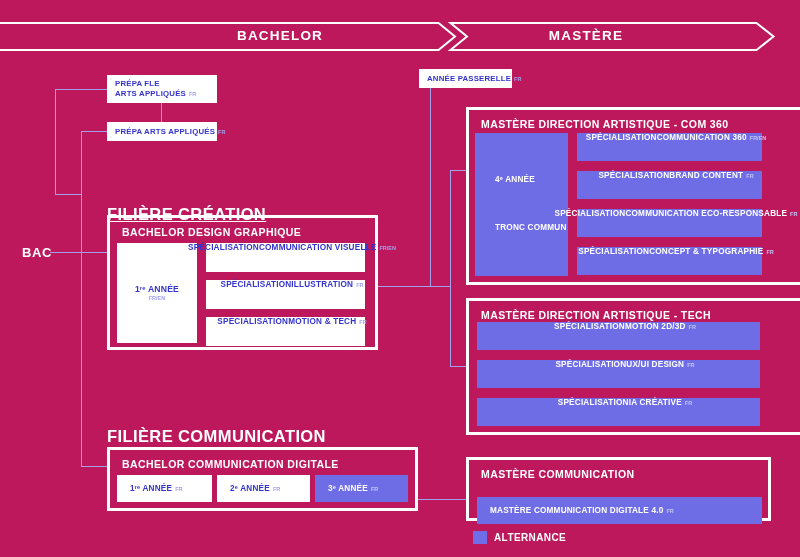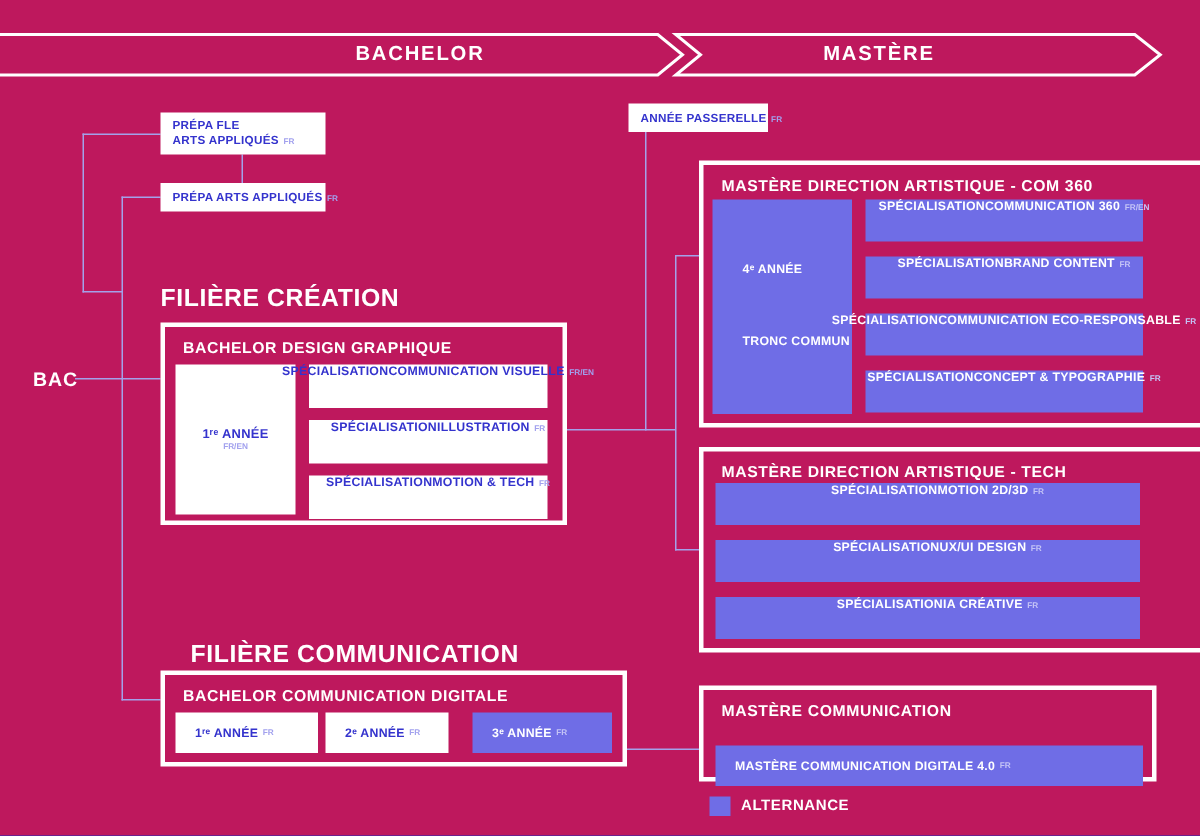--- a/index.html
+++ b/index.html
@@ -104,21 +104,21 @@
     <span class="blk">PRÉPA FLE</span>
     <span class="blk"><span>ARTS APPLIQUÉS</span><span class="lang">FR</span></span>
   </div>
   <div class="node" style="left:107px;top:122px;width:110px;height:19px;">
     <span class="blk"><span>PRÉPA ARTS APPLIQUÉS</span><span class="lang">FR</span></span>
   </div>
   <div class="node" style="left:419px;top:69px;width:93px;height:19px;">
     <span class="blk"><span>ANNÉE PASSERELLE</span><span class="lang">FR</span></span>
   </div>
 
-  <div class="heading" style="left:107px;top:190px;">FILIÈRE CRÉATION</div>
+  <div class="heading" style="left:107px;top:205px;text-decoration:underline;">FILIÈRE CRÉATION</div>
 
   <div class="frame" style="left:107px;top:215px;width:271px;height:135px;">
     <div class="frame-title">BACHELOR DESIGN GRAPHIQUE</div>
     <div class="yearbig box-white" style="left:7px;top:25px;width:80px;height:100px;">
       <span>1ʳᵉ ANNÉE</span>
       <span class="lang" style="margin-left:0;">FR/EN</span>
     </div>
     <div class="spec box-white" style="left:96px;top:25px;width:159px;height:29px;">
       <span class="blk">SPÉCIALISATION</span>
       <span class="blk"><span>COMMUNICATION VISUELLE</span><span class="lang">FR/EN</span></span>
@@ -166,29 +166,29 @@
     <div class="spec box-peri" style="left:8px;top:59px;width:283px;height:28px;">
       <span class="blk">SPÉCIALISATION</span>
       <span class="blk"><span>UX/UI DESIGN</span><span class="lang">FR</span></span>
     </div>
     <div class="spec box-peri" style="left:8px;top:97px;width:283px;height:28px;">
       <span class="blk">SPÉCIALISATION</span>
       <span class="blk"><span>IA CRÉATIVE</span><span class="lang">FR</span></span>
     </div>
   </div>
 
-  <div class="heading" style="left:107px;top:427px;margin-left:20px;">FILIÈRE COMMUNICATION</div>
+  <div class="heading" style="left:107px;top:427px;">FILIÈRE COMMUNICATION</div>
 
   <div class="frame" style="left:107px;top:447px;width:311px;height:64px;">
     <div class="frame-title">BACHELOR COMMUNICATION DIGITALE</div>
     <div class="yearcell box-white" style="left:7px;top:25px;width:95px;height:27px;">
       <span>1ʳᵉ ANNÉE</span>
         <span class="lang">FR</span>
     </div>
-    <div class="yearcell box-white" style="left:107px;top:25px;width:82px;height:27px;">
+    <div class="yearcell box-white" style="left:107px;top:25px;width:93px;height:27px;">
       <span>2ᵉ ANNÉE</span>
         <span class="lang">FR</span>
     </div>
     <div class="yearcell box-peri" style="left:205px;top:25px;width:93px;height:27px;">
       <span>3ᵉ ANNÉE</span>
         <span class="lang">FR</span>
     </div>
   </div>
 
   <div class="frame" style="left:466px;top:457px;width:305px;height:64px;">

